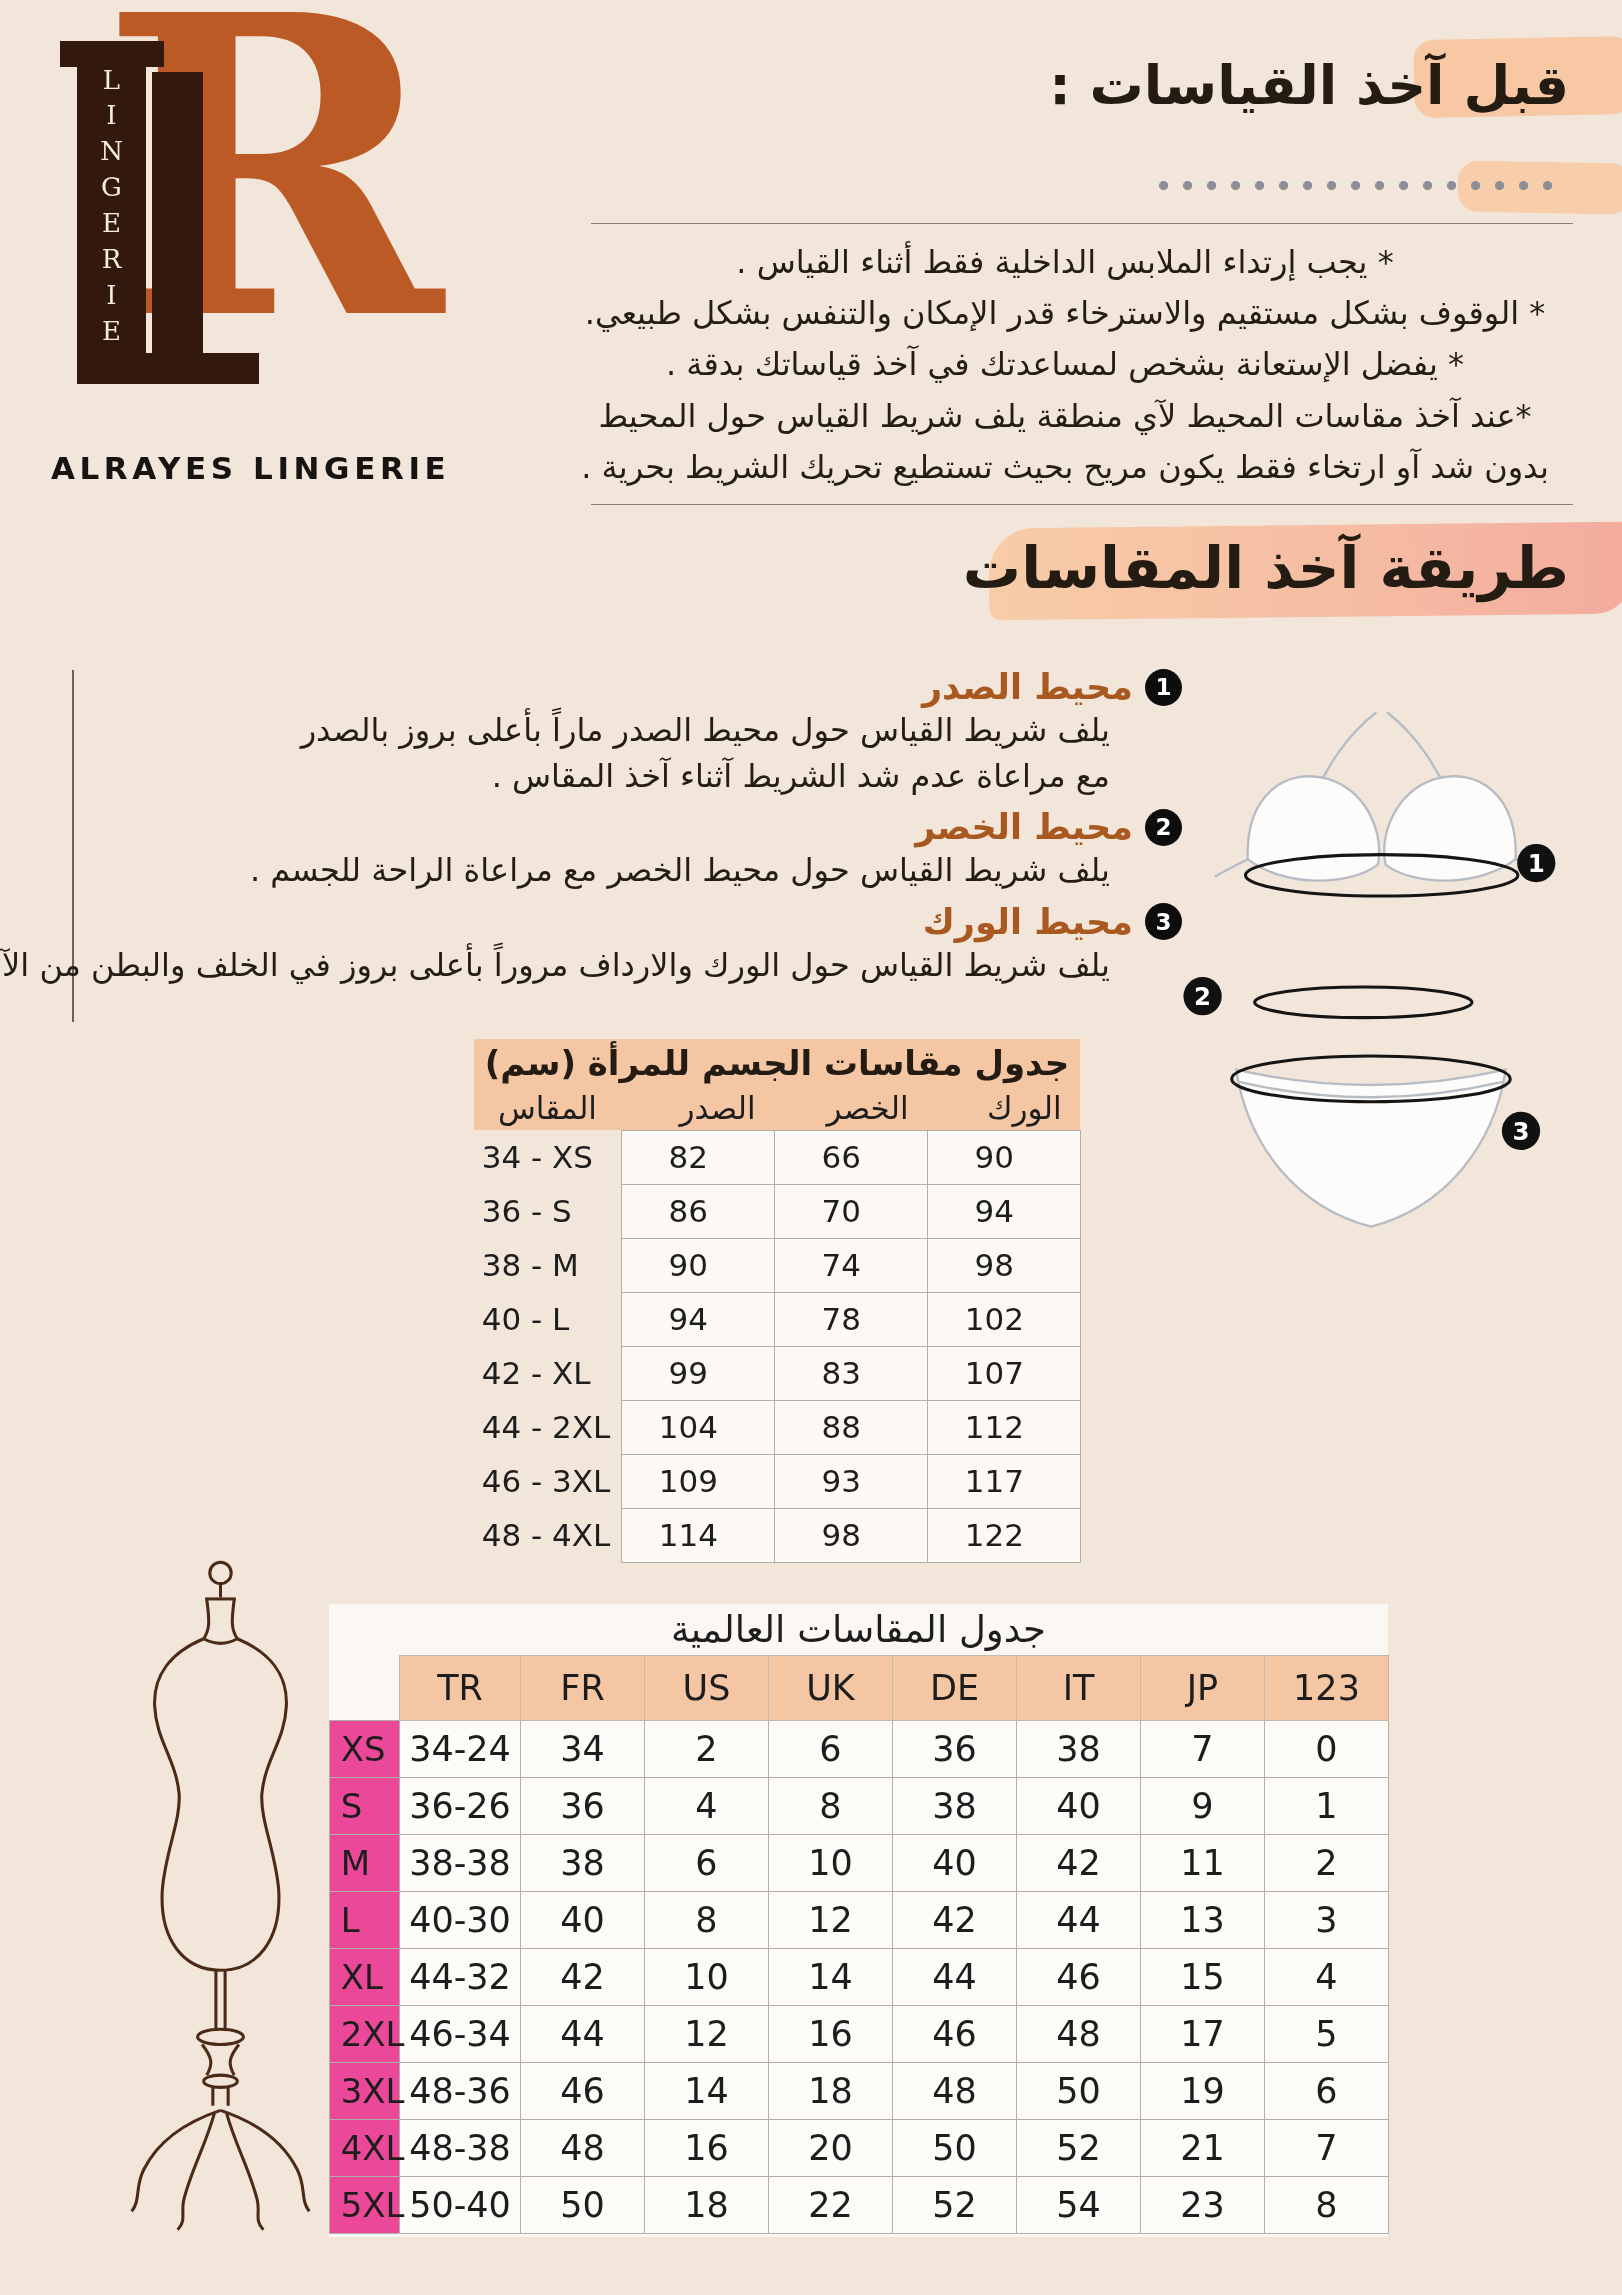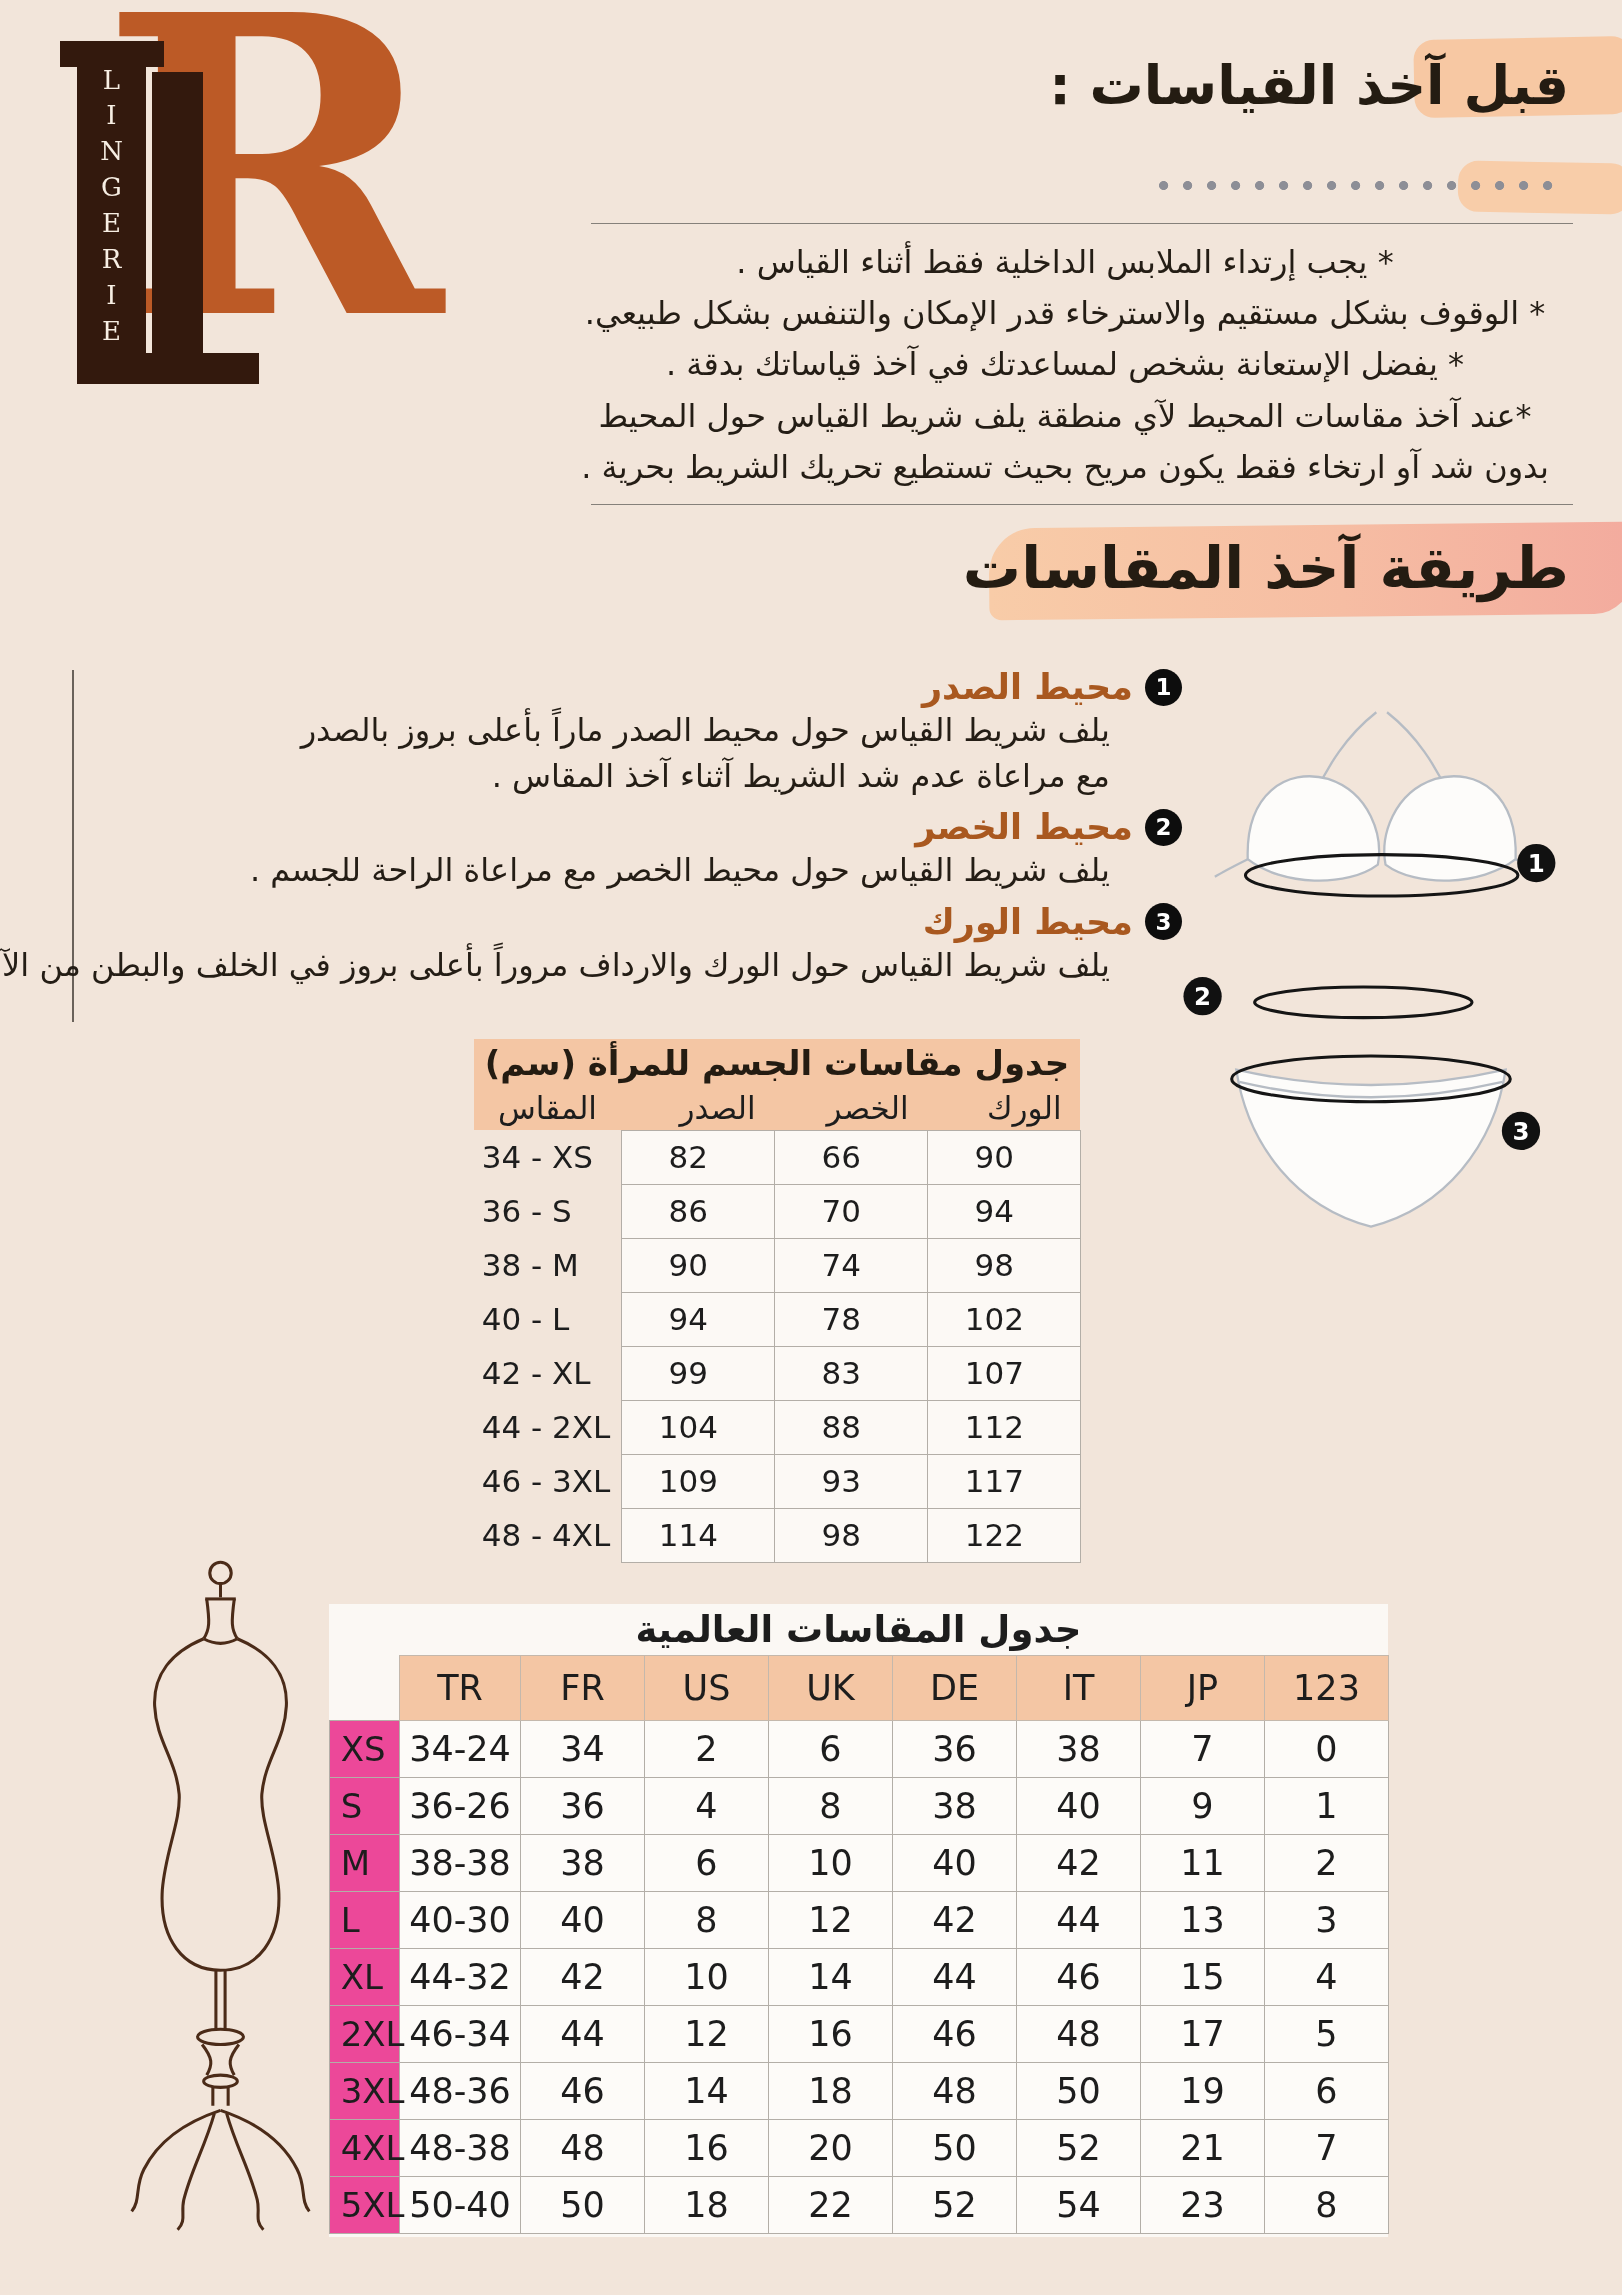--- a/index.html
+++ b/index.html
@@ -86,21 +86,21 @@
   table.body { border-collapse:collapse; width:100%; font-size:31px; color:#1d1d1d; table-layout:fixed; }
   table.body th { background:#f4c6a4; font-weight:normal; height:44px; text-align:right; padding-right:18.4px; }
   table.body th.first { text-align:center; padding-right:0; }
   table.body td { height:54px; background:#fcf9f5; border:0.8px solid #b3aea7; text-align:center; padding-right:18.4px; }
   table.body td.first { background:transparent; border:none; text-align:left; padding:0 0 0 7.7px; }
 
   
   .intl-wrap { position:absolute; left:329px; top:1604px; width:1059px; background:#fbf8f4; padding-bottom:3.1px; }
   .intl-title {
     height:51px; display:flex; align-items:center; justify-content:center;
-    direction:rtl; font-size:37px; font-weight:bold; color:#1d1d1d;
+    direction:rtl; font-size:37px; font-weight:normal; color:#1d1d1d;
   }
   table.intl { border-collapse:collapse; width:100%; font-size:35px; color:#1d1d1d; table-layout:fixed; }
   table.intl th { background:#f4c6a4; height:65px; font-weight:normal; text-align:center; border:0.8px solid #c4b8ac; }
   table.intl th.first { background:transparent; border:none; }
   table.intl td { height:57px; text-align:center; background:#fdfbf8; border:0.8px solid #b3aea7; }
   table.intl td.first { text-align:left; padding-left:10.7px; background:#ec4899; font-size:34px; }
 </style>
 </head>
 <body>
 
@@ -115,20 +115,21 @@
     <div class="logo-vertical">
         <span>L</span>
         <span>I</span>
         <span>N</span>
         <span>G</span>
         <span>E</span>
         <span>R</span>
         <span>I</span>
         <span>E</span>
       </div>
+    <div class="brand-name">ALRAYES LINGERIE</div>
   </div>
 
   <div class="swatch swatch-title1"></div>
   <div class="intro-title">قبل آخذ القياسات :</div>
   <div class="swatch swatch-dots"></div>
   <div class="dots"></div>
   <div class="hr hr1"></div>
   <div class="intro-bullets">
       <div class="bullet-line">* يجب إرتداء الملابس الداخلية فقط أثناء القياس .</div>
       <div class="bullet-line">* الوقوف بشكل مستقيم والاسترخاء قدر الإمكان والتنفس بشكل طبيعي.</div>

